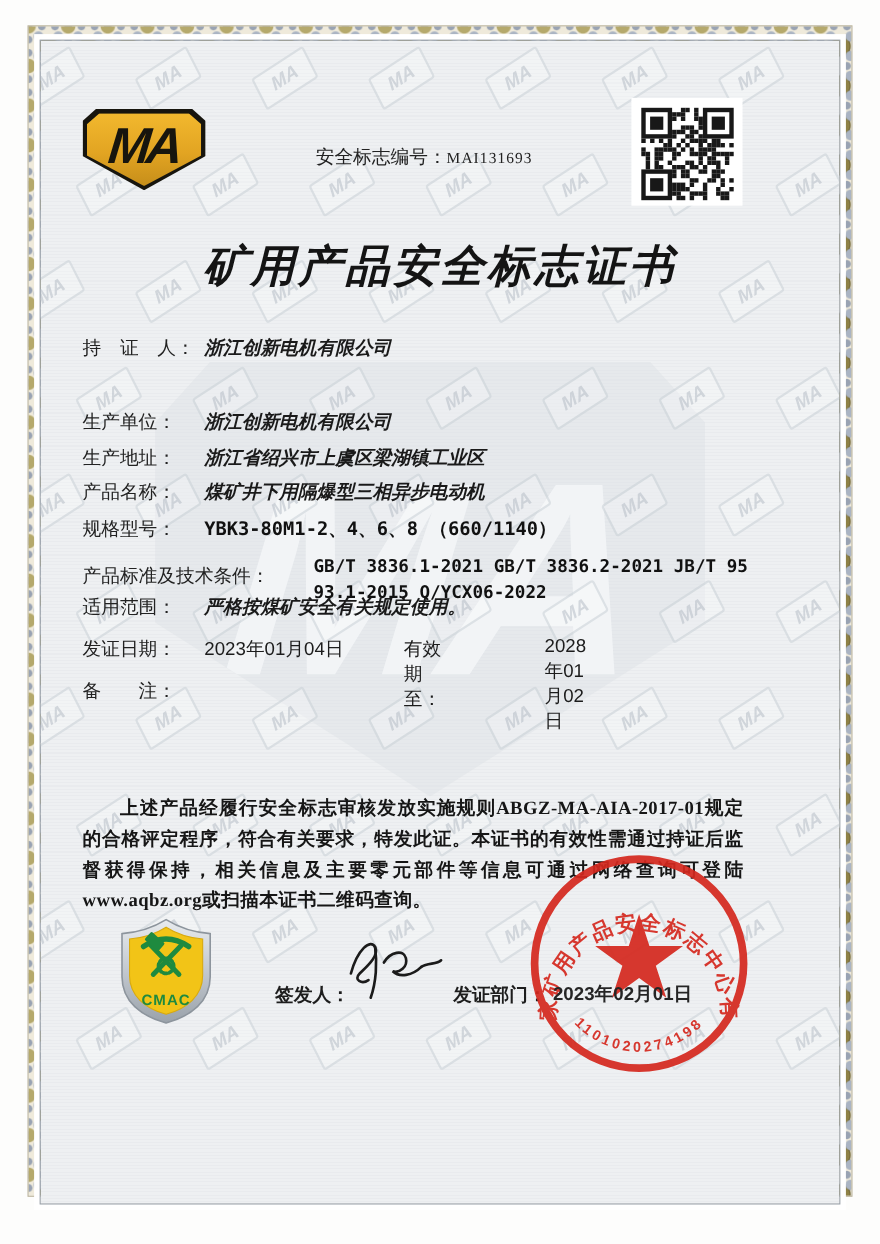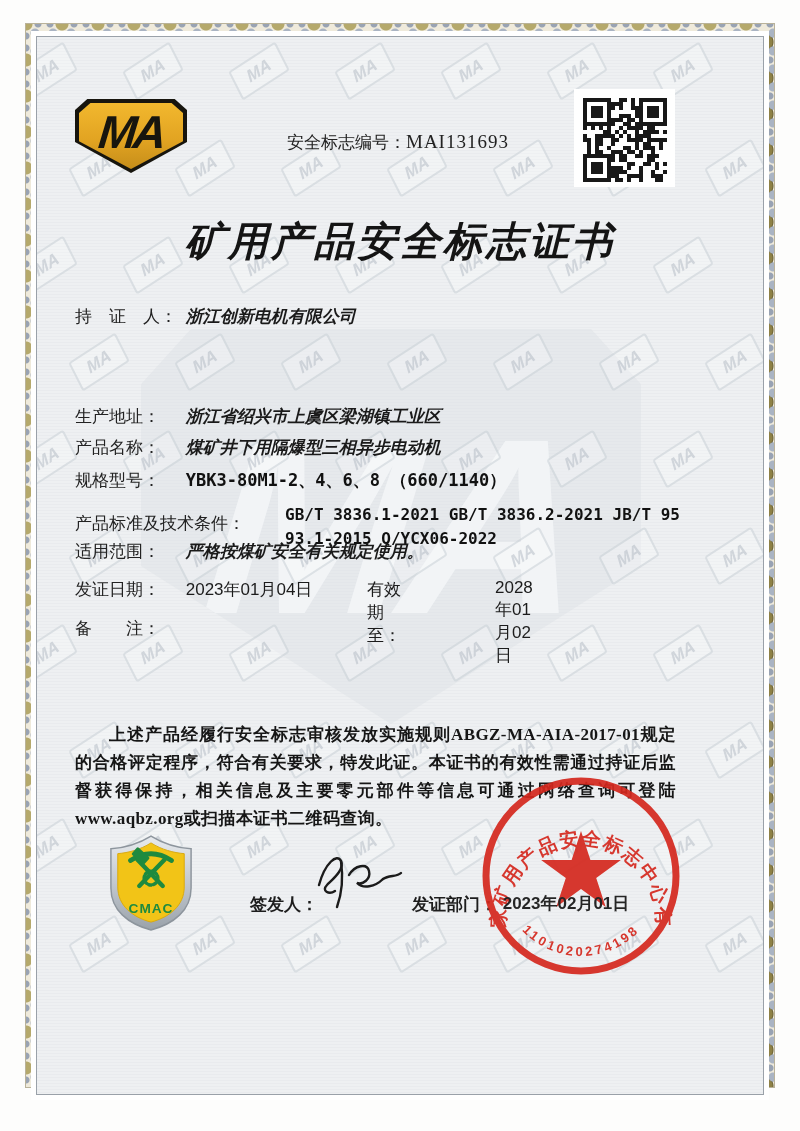--- a/index.html
+++ b/index.html
@@ -62,21 +62,21 @@
     position:absolute; inset:4px;
     background:linear-gradient(180deg,#f2b82e 0%, #e2a422 55%, #c68e1a 100%);
     clip-path:polygon(11% 0%, 89% 0%, 100% 15%, 100% 58%, 50% 100%, 0% 58%, 0% 15%);
     display:flex; align-items:center; justify-content:center;
   }
   .ma-logo .inner span {
     font-weight:900; font-style:italic; font-size:46px; letter-spacing:-4px;
     color:#17150e; transform:skewX(-6deg); margin-top:-8px;
   }
   .cert-no { position:absolute; left:250px; top:94px; font-family:"Liberation Serif", serif; font-size:17px; color:#222; }
-  .cert-no .num { font-size:19px; letter-spacing:1px; }
+  .cert-no .num { font-size:14px; letter-spacing:1px; }
   .qr { position:absolute; left:537px; top:52px; width:101px; height:98px; background:#fff; }
 
   
   .title {
     position:absolute; left:0; right:0; top:177px; text-align:center;
     font-family:"Liberation Serif", serif; font-weight:900; font-size:40px;
     letter-spacing:3px; color:#141414;font-style:italic;
   }
 
   
@@ -356,20 +356,24 @@
           <rect x="13" y="69" width="20" height="20" fill="#ffffff"></rect>
           <rect x="17" y="73" width="12" height="12" fill="#181818"></rect>
         </svg>
 
       <div class="title">矿用产品安全标志证书</div>
 
       <div class="row" style="top:268px">
         <span class="lab">持　证　人：</span>
         <span class="val-kai">浙江创新电机有限公司</span>
       </div>
+      <div class="row" style="top:335px">
+        <span class="lab">生产单位：</span>
+        <span class="val-kai">浙江创新电机有限公司</span>
+      </div>
       <div class="row" style="top:368px">
         <span class="lab">生产地址：</span>
         <span class="val-kai">浙江省绍兴市上虞区梁湖镇工业区</span>
       </div>
       <div class="row" style="top:399px">
         <span class="lab">产品名称：</span>
         <span class="val-kai" style="font-weight:700">煤矿井下用隔爆型三相异步电动机</span>
       </div>
       <div class="row" style="top:432px">
         <span class="lab">规格型号：</span>

